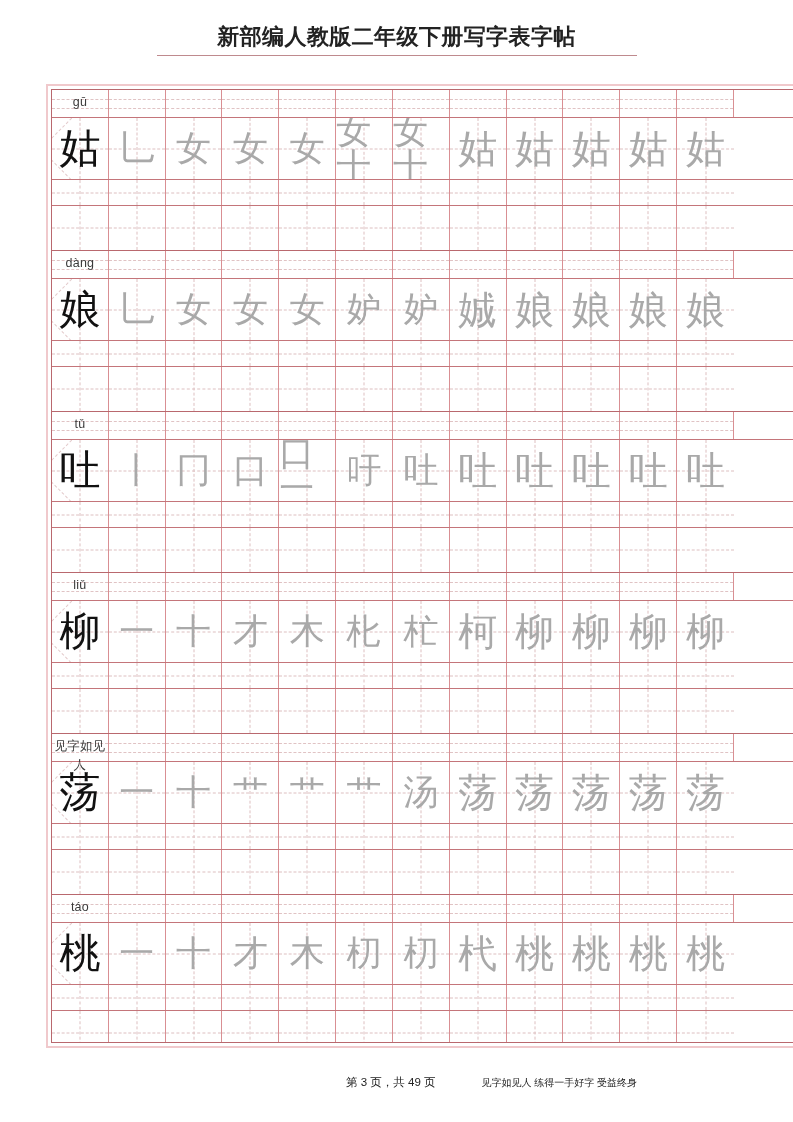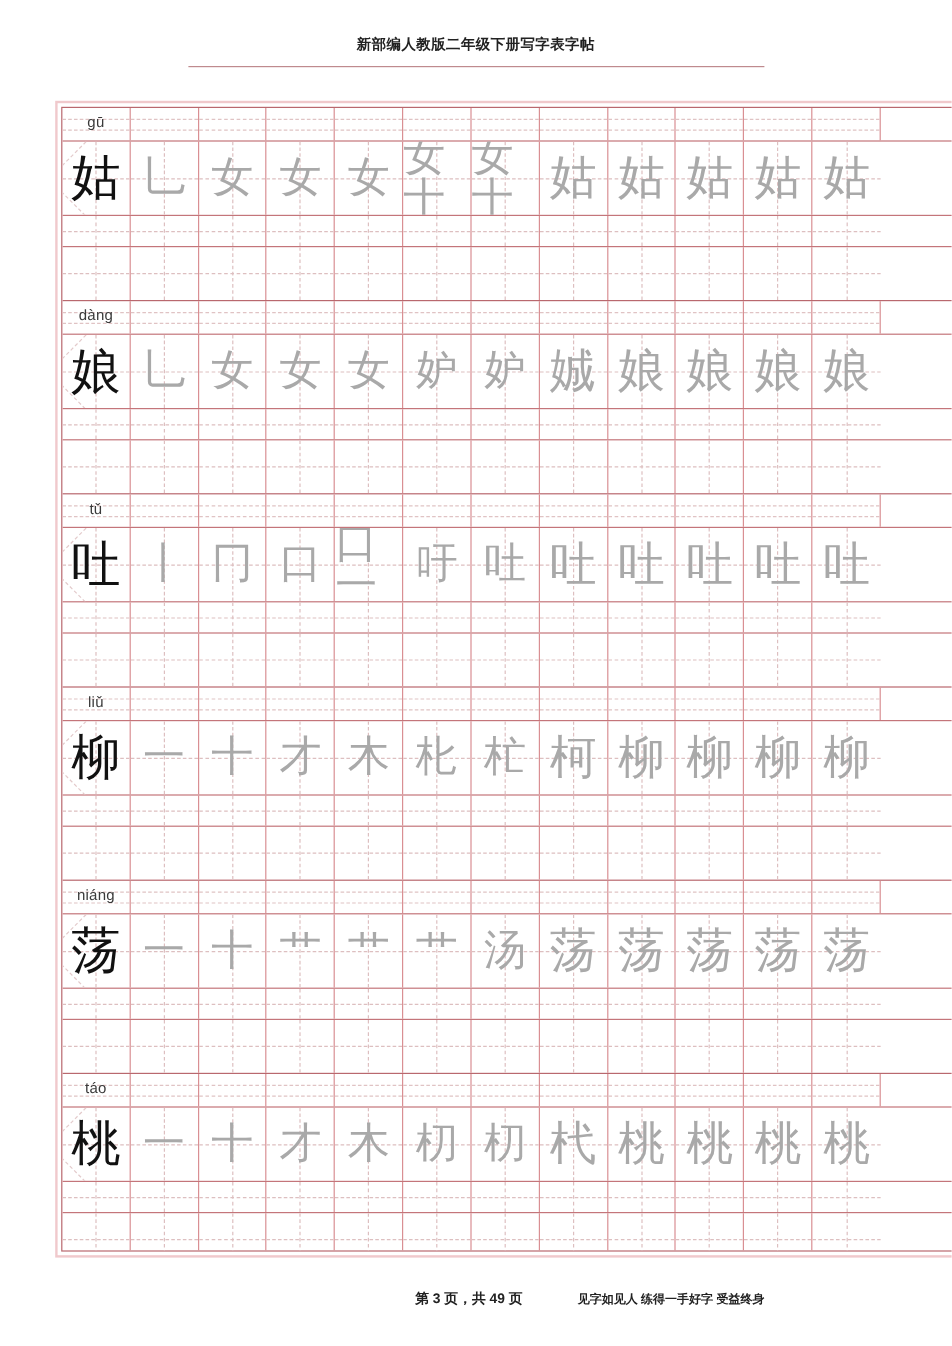--- a/index.html
+++ b/index.html
@@ -12,21 +12,21 @@
   }
 
   
   .title-wrap{
     position:absolute;
     left:0;top:26px;width:793px;
     text-align:center;
   }
   .title-text{
     font-family:"Liberation Sans", sans-serif;
-    font-size:12px;
+    font-size:22px;
     font-weight:700;
     color:#222222;
     letter-spacing:.4px;
     line-height:22px;
     display:block;
   }
   .title-rule{
     width:480px;height:0;
     margin:7px auto 0 auto;
     border-top:1.5px solid #b4757a;
@@ -151,21 +151,20 @@
     font-size:35px;
     color:#a9a9a9;
   }
 
   
   .footer{
     position:absolute;
     left:46px;top:1075px;width:702px;
     display:flex;
     align-items:center;
-    font-weight:bold;
   }
   .footer-page{
     font-family:"Liberation Sans", sans-serif;
     font-size:11.5px;color:#222;
     margin-left:300px;
     white-space:nowrap;
   }
   .footer-motto{
     font-family:"Liberation Sans", sans-serif;
     font-size:10px;color:#222;
@@ -1001,21 +1000,21 @@
           <div class="cell">
             <span class="gv"></span>
             <span class="gh"></span>
           </div>
         </div>
       </div>
       <div class="char-block">
         <div class="grid-row row-pinyin">
           <div class="pinyin-cell">
             <span class="pinyin-guides"></span>
-            <span class="pinyin-text">niáng</span>
+            <span class="pinyin-text">见字如见人</span>
           </div>
           <div class="pinyin-cell">
             <span class="pinyin-guides"></span>
           </div>
           <div class="pinyin-cell">
             <span class="pinyin-guides"></span>
           </div>
           <div class="pinyin-cell">
             <span class="pinyin-guides"></span>
           </div>

